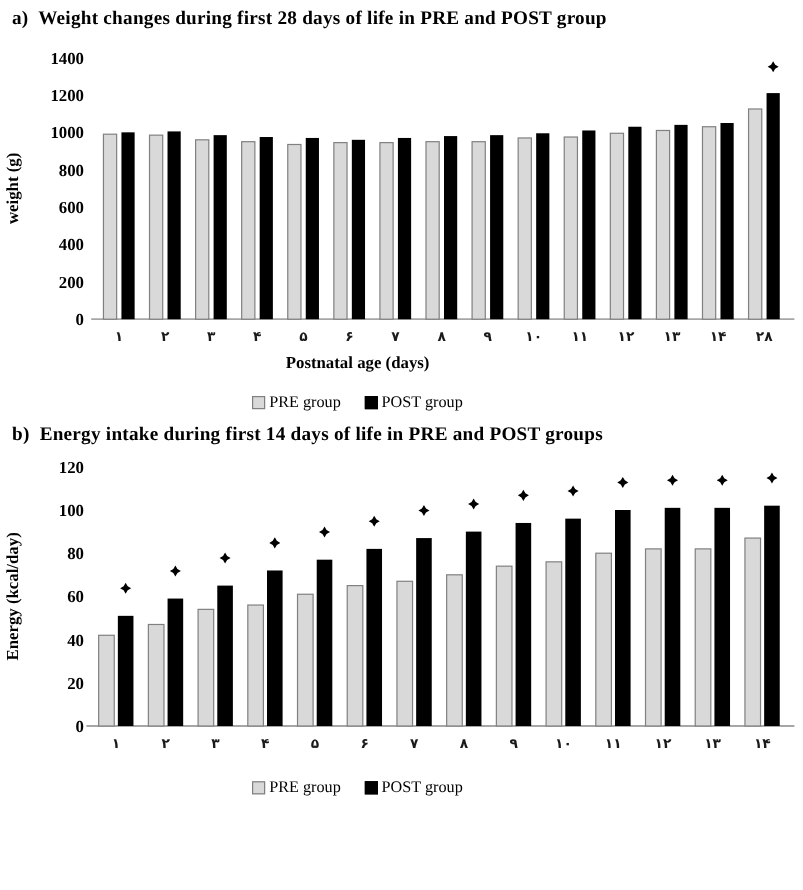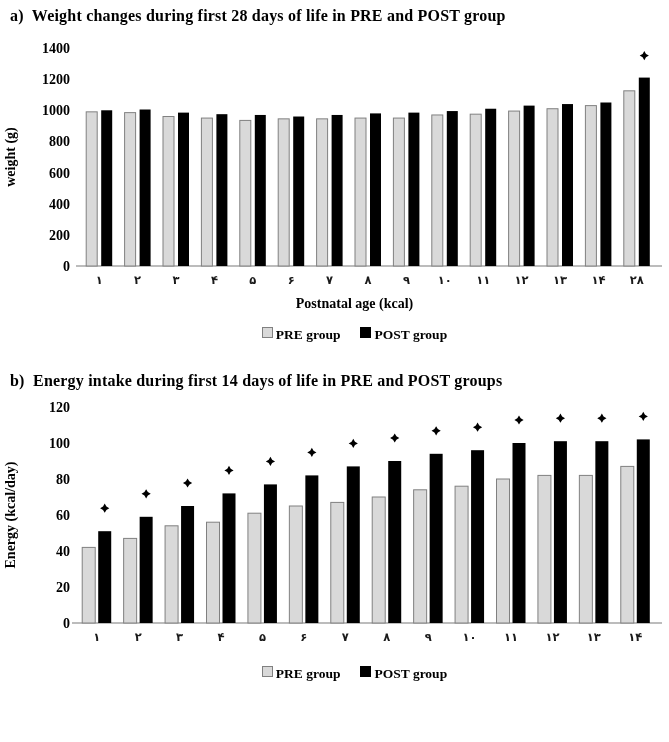--- a/index.html
+++ b/index.html
@@ -1,38 +1,38 @@
 <!DOCTYPE html>
 <html><head>
 <meta charset="utf-8">
 <style>
   html,body{margin:0;padding:0}
   body{
     width:669px;height:742px;background:#ffffff;color:#000;
     font-family:"Liberation Serif",serif;overflow:hidden;
   }
-  .chart-block{width:669px}
+  .chart-block{width:556px}
   .chart-title{
     font-weight:bold;font-size:16px;line-height:20px;
     padding:6px 4px 2px 10px;white-space:pre;letter-spacing:.2px;
   }
-  .chart-title.b{margin-top:22px}
+  .chart-title.b{margin-top:4px}
   svg{display:block}
   .ytick{font-family:"Liberation Serif",serif;font-weight:bold;font-size:14px;fill:#000}
   .ylab{font-family:"Liberation Serif",serif;font-weight:bold;font-size:14px;fill:#000}
   .xtick{font-family:"DejaVu Sans",sans-serif;font-weight:bold;font-size:11.5px;fill:#1a1a1a}
   .axis-title{
     text-align:center;font-weight:bold;font-size:14px;line-height:16px;
     padding-left:40px;
   }
   .legend{
     display:flex;justify-content:center;align-items:center;gap:20px;
     margin:15px 0 4px 40px;
   }
-  .legend-item{display:flex;align-items:flex-start;gap:3px;font-weight:bold;font-size:13.5px}
+  .legend-item{display:flex;align-items:center;gap:3px;font-weight:normal;font-size:13.5px}
   .swatch{width:11px;height:11px;display:inline-block;border:1px solid transparent;box-sizing:border-box}
 </style>
 </head>
 <body>
 
 <div class="page">
 
   <div class="chart-block">
     <div class="chart-title">a)  Weight changes during first 28 days of life in PRE and POST group</div>
     <svg width="669" height="268" viewBox="0 0 669 268">
@@ -86,21 +86,21 @@
         <rect x="562" y="76.05714285714285" width="11" height="161.94285714285715" fill="#000000"></rect>
         <text x="560" y="256" text-anchor="middle" class="xtick">۱۳</text>
         <rect x="585.4" y="77.6142857142857" width="11" height="160.3857142857143" fill="#d9d9d9" stroke="#808080" stroke-width="1"></rect>
         <rect x="600.4" y="74.5" width="11" height="163.5" fill="#000000"></rect>
         <text x="598.4" y="256" text-anchor="middle" class="xtick">۱۴</text>
         <rect x="623.8" y="62.821428571428555" width="11" height="175.17857142857144" fill="#d9d9d9" stroke="#808080" stroke-width="1"></rect>
         <rect x="638.8" y="49.58571428571429" width="11" height="188.4142857142857" fill="#000000"></rect>
         <text x="636.8" y="256" text-anchor="middle" class="xtick">۲۸</text>
         <path d="M 644.3 22.985714285714288 L 646 25.88571428571429 L 648.9 27.58571428571429 L 646 29.28571428571429 L 644.3 32.18571428571429 L 642.5999999999999 29.28571428571429 L 639.6999999999999 27.58571428571429 L 642.5999999999999 25.88571428571429 Z" fill="#000000"></path>
       </svg>
-    <div class="axis-title">Postnatal age (kcal)</div>
+    <div class="axis-title">Postnatal age (days)</div>
     <div class="legend">
       <span class="legend-item">
         <span class="swatch" style="background: rgb(217, 217, 217); border-color: rgb(128, 128, 128);"></span>
         <span class="legend-label">PRE group</span>
       </span>
       <span class="legend-item">
         <span class="swatch" style="background: rgb(0, 0, 0); border-color: rgb(0, 0, 0);"></span>
         <span class="legend-label">POST group</span>
       </span>
     </div>

